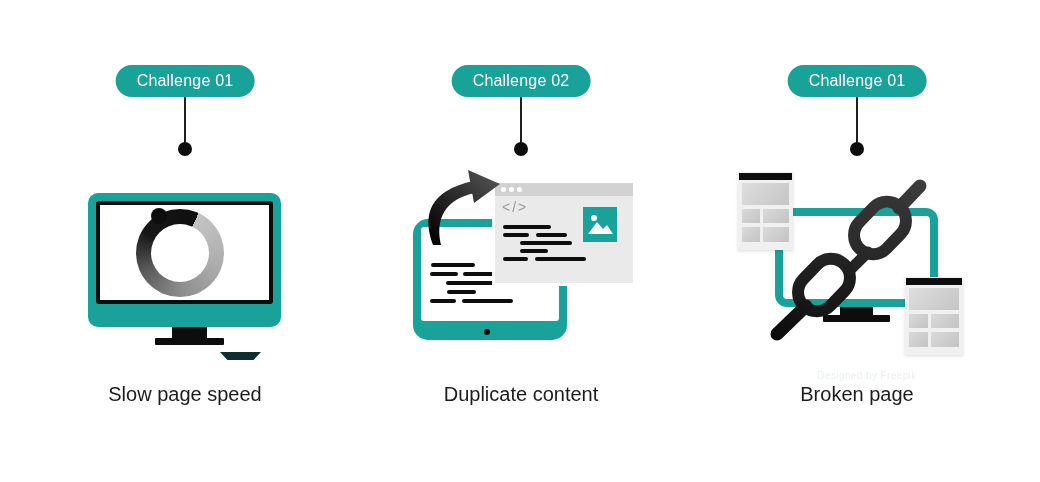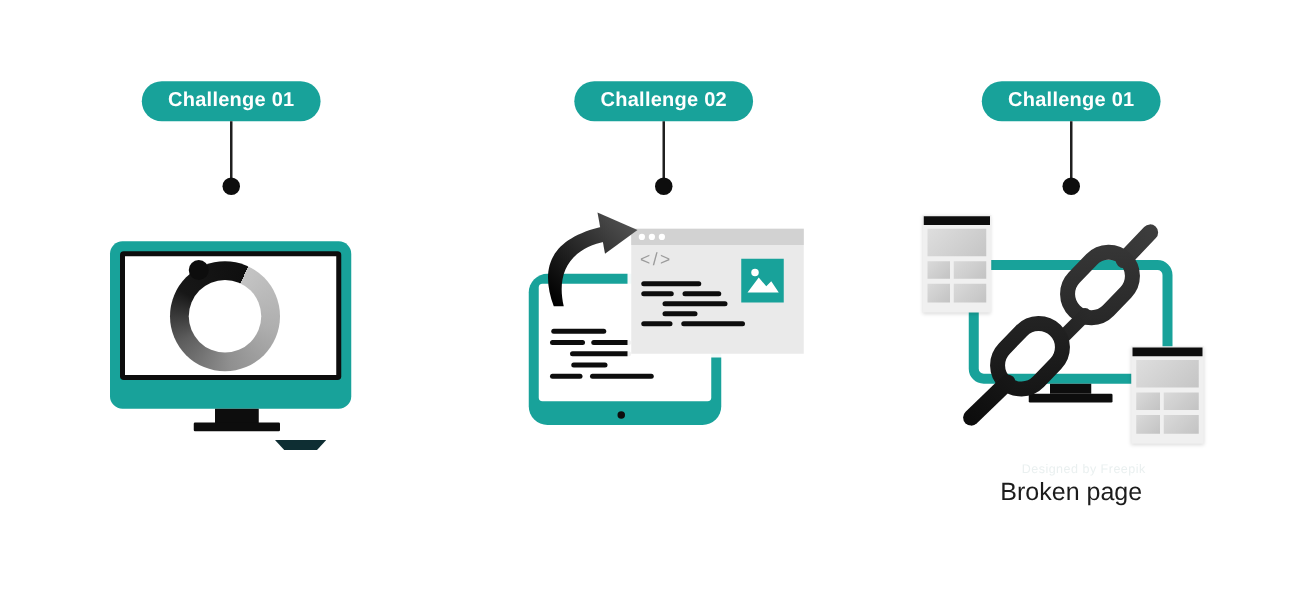--- a/index.html
+++ b/index.html
@@ -1,24 +1,24 @@
 <!DOCTYPE html>
 <html style="--teal: #18a29a; --ink: #0d0d0d; --caption: #1c1c1c; --browser-body: #eaeaea; --browser-bar: #d2d2d2; --card-bg: #f0f0f0; --chain-dark: #2a2a2a; --spinner-light: #c4c4c4;"><head>
 <meta charset="utf-8">
 <style>
   html,body{margin:0;padding:0;background:#fff;}
   .stage{position:relative;width:1040px;height:482px;background:#fff;overflow:hidden;
          font-family:"Liberation Sans",sans-serif;}
   .col{position:absolute;top:0;width:300px;height:482px;}
-  .col-1{left:35px;} .col-2{left:381px;} .col-3{left:707px;}
+  .col-1{left:35px;} .col-2{left:371px;} .col-3{left:707px;}
 
   
   .badge{position:absolute;top:65px;left:50%;transform:translateX(-50%);
          height:32px;line-height:32px;padding:0 21px;border-radius:17px;
-         background:var(--teal);color:#fff;font-weight:bold;font-size:16px;
+         background:var(--teal);color:#fff;font-weight:normal;font-size:16px;
          white-space:nowrap;letter-spacing:.2px;}
   .connector{position:absolute;top:97px;left:50%;margin-left:-1px;width:2px;height:46px;background:#1f1f1f;}
   .node-dot{position:absolute;top:142px;left:50%;margin-left:-7px;width:14px;height:14px;border-radius:50%;background:var(--ink);}
 
   .ill{position:absolute;top:157px;left:0;width:300px;height:212px;}
   .caption{position:absolute;top:383px;left:0;width:100%;text-align:center;
            font-size:20px;color:var(--caption);}
 
   
   .monitor1{position:absolute;left:53px;top:36px;width:193px;height:134px;background:var(--teal);border-radius:10px;}
@@ -84,20 +84,21 @@
             <div class="spinner"></div>
             <div class="spinner-cap"></div>
           </div>
         </div>
         <div class="m1-notch"></div>
       </div>
       <div class="m1-neck"></div>
       <div class="m1-base"></div>
     </div>
 
+    <div class="caption">Slow page speed</div>
   </div>
 
   <div class="col col-2">
     <div class="badge">Challenge 02</div>
     <div class="connector"></div>
     <div class="node-dot"></div>
 
     <div class="ill">
       <div class="tablet">
         <div class="tablet-screen"></div>
@@ -139,20 +140,21 @@
           <linearGradient id="arrgrad" x1="12" y1="75" x2="75" y2="15" gradientUnits="userSpaceOnUse">
             <stop offset="0" stop-color="#000"></stop>
               <stop offset="1" stop-color="#4f4f4f"></stop>
           </linearGradient>
         </defs>
         <path d="M12,78 C 1,48 8,24 52,14 L54,26 C 24,32 14,52 20,78 Z" fill="url(#arrgrad)"></path>
         <polygon points="47,3 79,17 53,36" fill="url(#arrgrad)"></polygon>
       </svg>
     </div>
 
+    <div class="caption">Duplicate content</div>
   </div>
 
   <div class="col col-3">
     <div class="badge">Challenge 01</div>
     <div class="connector"></div>
     <div class="node-dot"></div>
 
     <div class="ill">
       <div class="monitor3"></div>
       <div class="m3-neck"></div>

